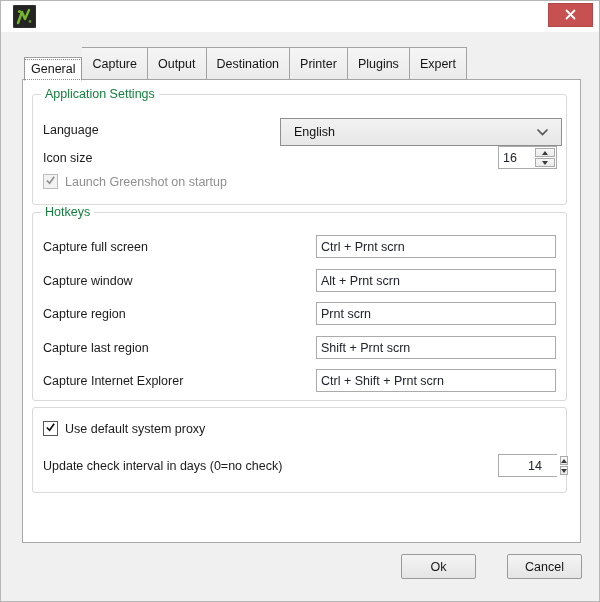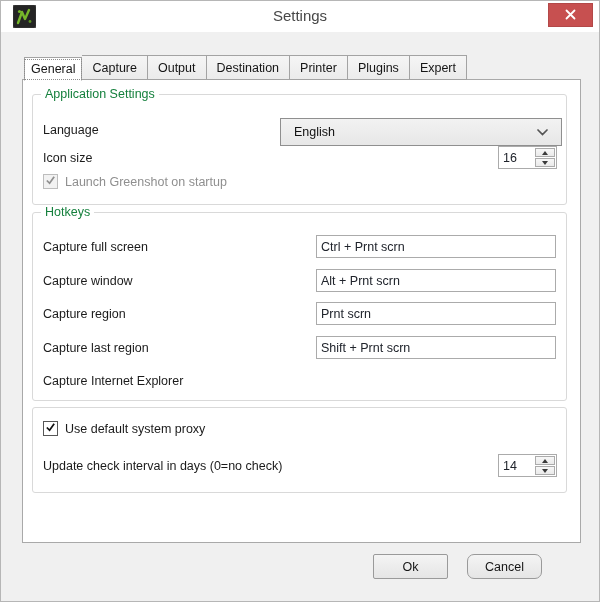--- a/index.html
+++ b/index.html
@@ -15,21 +15,21 @@
   .app-icon { position:absolute; left:12px; top:4px; width:23px; height:23px; }
   .win-title { position:absolute; left:0; right:0; top:6px; text-align:center; font-size:15px; color:#474747; }
   .close-btn {
     position:absolute; top:2px; right:6px; width:45px; height:24px;
     background:#c75050; border:1px solid #b34848; display:flex; align-items:center; justify-content:center;
     padding:0; cursor:default;
   }
   
   .tabstrip { position:absolute; left:23px; top:55px; height:24px; display:flex; align-items:flex-end; z-index:3; }
   .tab {
-    height:25px; padding:0 10px; display:flex; align-items:center;
+    height:33px; padding:0 10px; display:flex; align-items:center;
     background:linear-gradient(#f5f5f5,#ebebeb);
     border:1px solid #a3a3a3; border-left:none; color:#151515;
   }
   .tab:first-child { border-left:1px solid #a3a3a3; }
   .tab.active {
     height:24px; background:#ffffff; border-left:1px solid #a3a3a3;
     border-bottom:1px solid #ffffff; margin-bottom:-1px; padding:0 0;
   }
   .tab.active .focus-rect { outline:1px dotted #8d8d8d; padding:2px 6px 3px 6px; }
   
@@ -76,40 +76,39 @@
   
   .check-row { position:absolute; display:flex; align-items:center; gap:7px;justify-content:center; }
   .checkbox { width:15px; height:15px; border:1px solid #565656; background:#fff; display:flex; align-items:center; justify-content:center; }
   .checkbox.disabled { border-color:#bdbdbd; background:#f2f2f2; }
   .check-label.disabled { color:#8f8f8f; }
   
   .btn {
     position:absolute; top:553px; width:75px; height:25px;
     background:linear-gradient(#f4f4f4,#e5e5e5); border:1px solid #9a9a9a; border-radius:2px;
     font-family:"Liberation Sans", sans-serif; font-size:12.5px; color:#161616;
-    display:flex; align-items:center; justify-content:center; padding:3px;
+    display:flex; align-items:center; justify-content:center; padding:3px;margin-left:28px;
   }
   .btn-ok { left:372px; }
-  .btn-cancel { left:466px;border-radius:7px; }
+  .btn-cancel { left:478px; }
 </style>
 </head>
 <body>
 
 <div class="window">
 
   <div class="titlebar">
     <span class="app-icon">
       <svg width="23" height="23" viewBox="0 0 23 23">
         <rect x="0" y="0" width="23" height="23" rx="2" fill="#242424" stroke="#3a3a3a"></rect>
         <path d="M5 18 L9 7 L12 14 L16 5" stroke="#76b82a" stroke-width="2.4" fill="none" stroke-linecap="round" stroke-linejoin="round"></path>
         <circle cx="6.5" cy="6.5" r="1.6" fill="#76b82a"></circle>
         <circle cx="17" cy="16.5" r="1.4" fill="#5a9420"></circle>
       </svg>
     </span>
-    <span class="win-title">Settings</span>
     <button class="close-btn">
       <span>
         <svg width="11" height="11" viewBox="0 0 11 11">
           <path d="M1.5 1.5 L9.5 9.5 M9.5 1.5 L1.5 9.5" stroke="#ffffff" stroke-width="1.8" stroke-linecap="round"></path>
         </svg>
       </span>
     </button>
   </div>
 
   <div class="tabstrip">
@@ -185,37 +184,38 @@
       <span class="row-label" style="top:56px;">Capture window</span>
       <input class="textbox" style="left: 283px; top: 56px; width: 240px;" value="Alt + Prnt scrn">
 
       <span class="row-label" style="top:89px;">Capture region</span>
       <input class="textbox" style="left: 283px; top: 89px; width: 240px;" value="Prnt scrn">
 
       <span class="row-label" style="top:123px;">Capture last region</span>
       <input class="textbox" style="left: 283px; top: 123px; width: 240px;" value="Shift + Prnt scrn">
 
       <span class="row-label" style="top:156px;">Capture Internet Explorer</span>
+      <input class="textbox" style="left: 283px; top: 156px; width: 240px;" value="Ctrl + Shift + Prnt scrn">
     </div>
 
     <div class="group g3">
 
       <div class="check-row" style="left:10px; top:13px;">
         <span class="checkbox">
           <span>
             <svg width="11" height="11" viewBox="0 0 12 12">
                 <path d="M2 6 L5 9 L10 2" stroke="#111111" stroke-width="1.9" fill="none"></path>
               </svg>
           </span>
         </span>
         <span class="check-label">Use default system proxy</span>
       </div>
 
       <span class="row-label" style="top:46px;">Update check interval in days (0=no check)</span>
-      <div class="spinner" style="left:465px; top:46px;">
+      <div class="spinner" style="left:465px; top:46px;padding-left:25px;">
         <input value="14" style="">
         <div class="spin-col">
           <button class="spin-btn">
               <span class="tri-up"></span>
             </button>
           <button class="spin-btn">
               <span class="tri-down"></span>
             </button>
         </div>
       </div>

